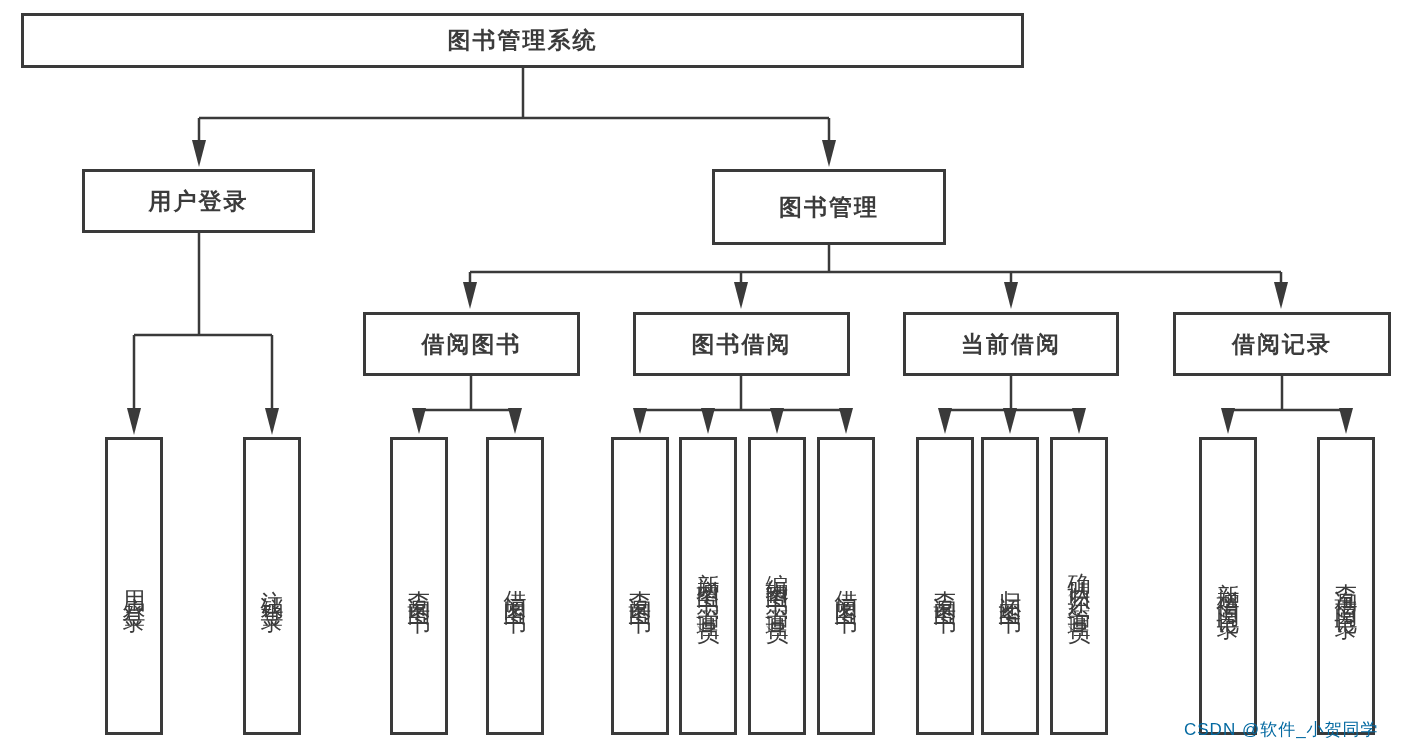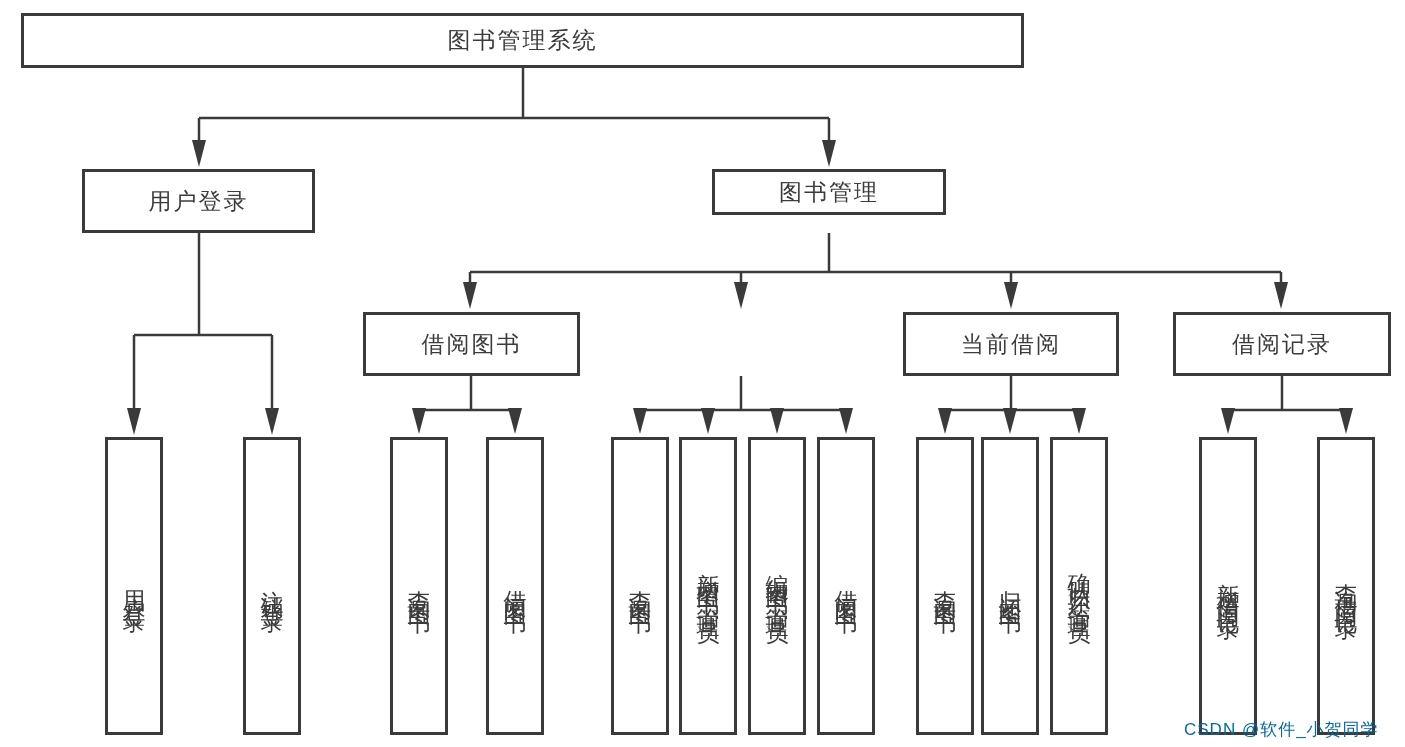--- a/index.html
+++ b/index.html
@@ -22,20 +22,21 @@
     border:3px solid #3a3a3a;
     box-sizing:border-box;
     display:flex; align-items:center; justify-content:center;
     z-index:1;
   }
   .hlabel {
     font-size:23px;
     letter-spacing:2px;
     color:#3b3b3b;
     white-space:nowrap;
+    font-weight:bold;
   }
   .leaf { width:58px; top:437px; height:298px; }
   .vlabel {
     writing-mode:vertical-rl;
     text-orientation:mixed;
     font-size:23px;
     letter-spacing:7px;
     line-height:1;
     color:#3b3b3b;
   }
@@ -109,26 +110,29 @@
     </g>
   </svg>
 
   <div class="box" style="left:21px;top:13px;width:1003px;height:55px">
     <span class="hlabel">图书管理系统</span>
   </div>
 
   <div class="box" style="left:82px;top:169px;width:233px;height:64px">
     <span class="hlabel">用户登录</span>
   </div>
-  <div class="box" style="left:712px;top:169px;width:234px;height:46px">
+  <div class="box" style="left:712px;top:169px;width:234px;height:76px">
     <span class="hlabel">图书管理</span>
   </div>
 
   <div class="box" style="left:363px;top:312px;width:217px;height:64px">
     <span class="hlabel">借阅图书</span>
+  </div>
+  <div class="box" style="left:633px;top:312px;width:217px;height:64px">
+    <span class="hlabel">图书借阅</span>
   </div>
   <div class="box" style="left:903px;top:312px;width:216px;height:64px">
     <span class="hlabel">当前借阅</span>
   </div>
   <div class="box" style="left:1173px;top:312px;width:218px;height:64px">
     <span class="hlabel">借阅记录</span>
   </div>
 
   <div class="box leaf" style="left:105px">
     <span class="vlabel">用户登录</span>

